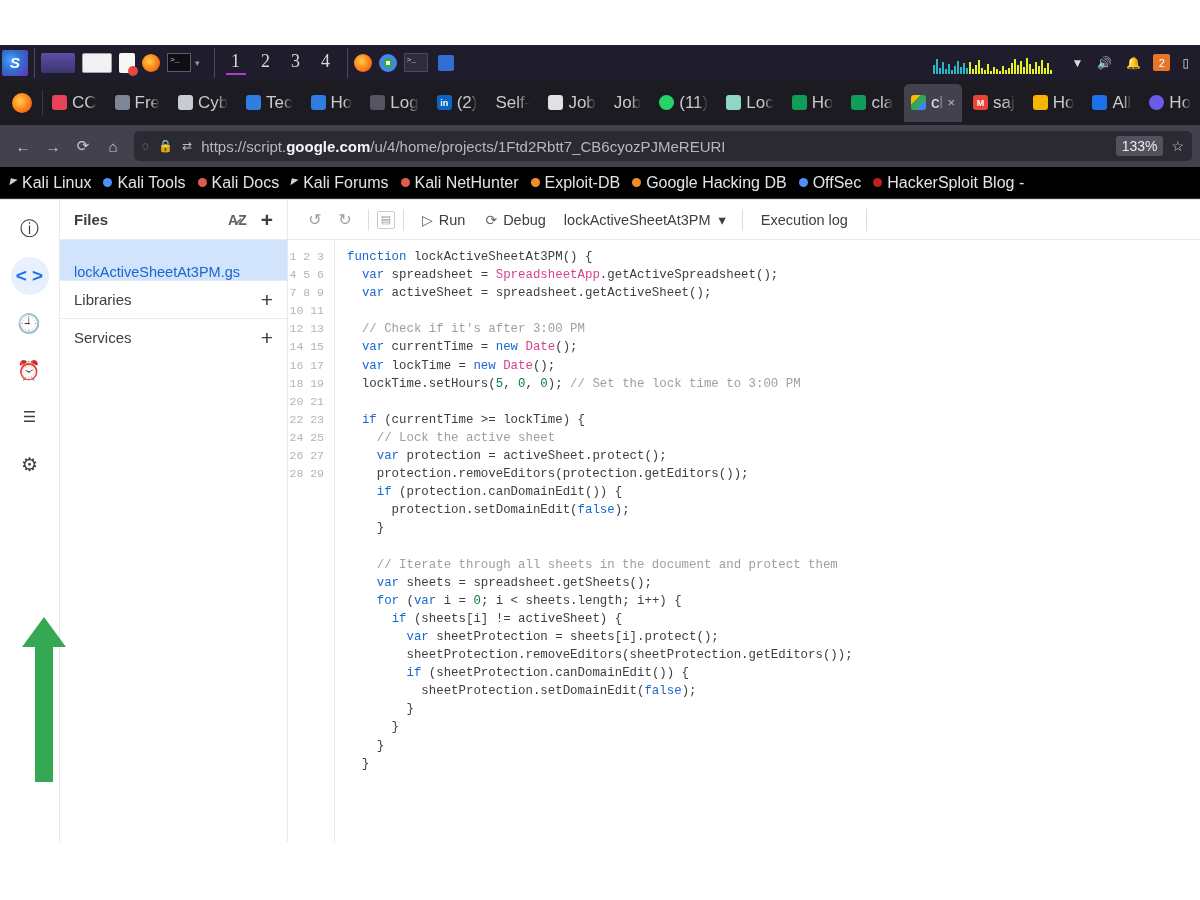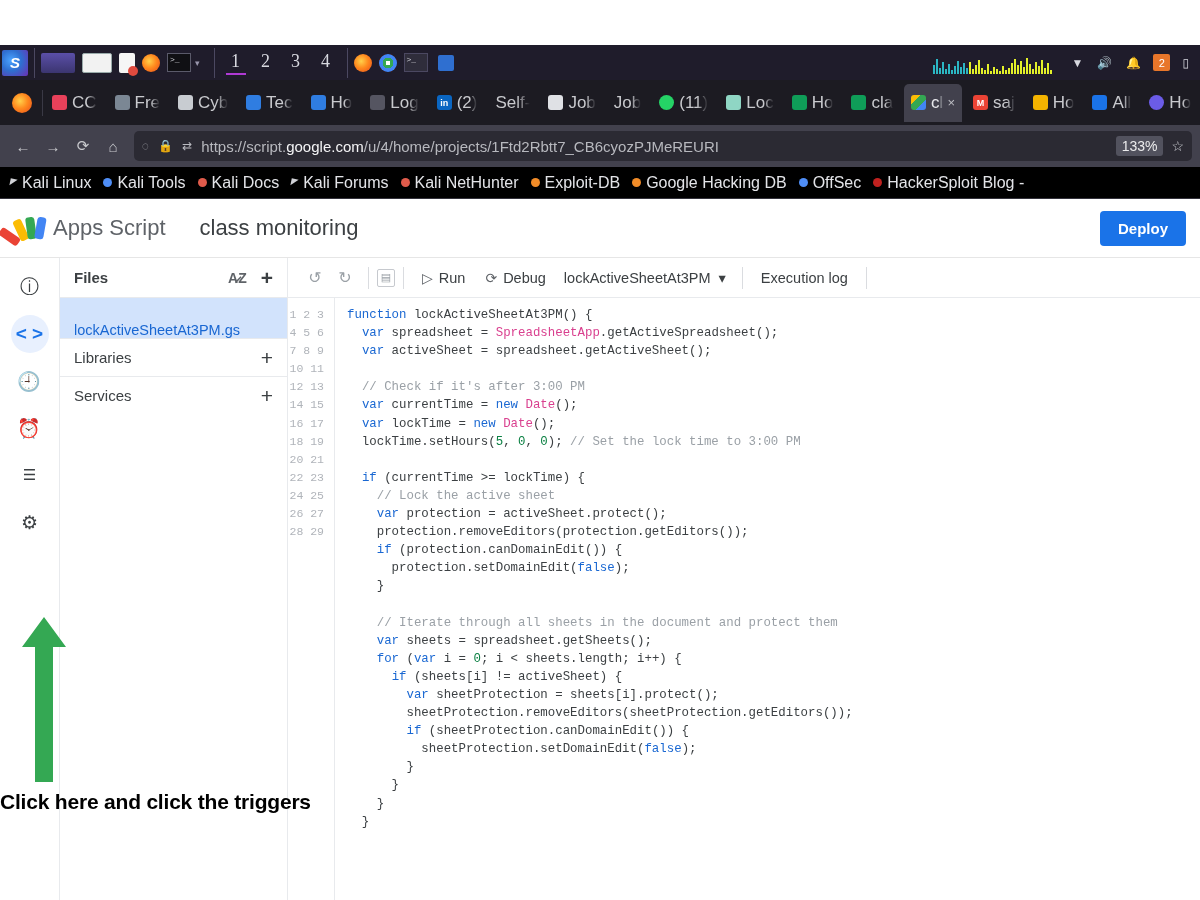--- a/index.html
+++ b/index.html
@@ -73,21 +73,21 @@
   .nav-btn { width:30px;height:30px; display:flex;align-items:center;justify-content:center;
              color:#c9cace; font-size:15px; }
   .urlbar {
     flex:1; height:30px; background:#2b2a33; border-radius:5px; display:flex; align-items:center;
     padding:0 8px; margin-left:6px; color:#cfd0d6; font-size:15px; overflow:hidden;
   }
   .urlbar .ub-ico { margin-right:9px; font-size:12px; color:#b9bac0; }
   .urltext { flex:1; white-space:nowrap; overflow:hidden; color:#b7b8be;
              -webkit-mask-image:linear-gradient(90deg,#000 97%,transparent 100%);
              mask-image:linear-gradient(90deg,#000 97%,transparent 100%); }
-  .urltext b { color:#f4f4f6; font-weight:normal; }
+  .urltext b { color:#f4f4f6; font-weight:bold; }
   .zoom-pill { background:#52525e; color:#ececed; font-size:14px; border-radius:3px;
                padding:2px 6px; margin-left:6px; flex:none; }
   .star { margin-left:8px; color:#cfd0d6; font-size:14px; flex:none; }
 
   .bookmarks { height:32px; background:#000000; display:flex; align-items:center;
                padding:0 4px; overflow:hidden; border-bottom:1px solid #33323b; }
   .bm { display:flex; align-items:center; color:#e3e4e8; font-size:16px; padding:0 6px; white-space:nowrap; flex:none;}
   .bm .dot { width:9px;height:9px;border-radius:50%;margin-right:5px;flex:none; }
   .bm .kd  { width:0;height:0;border-left:7px solid #d0d1d6;border-bottom:7px solid transparent;margin-right:5px;transform:rotate(12deg);}
 
@@ -364,31 +364,20 @@
       <span>OffSec</span>
     </div>
     <div class="bm">
       <span class="dot" style="background:#c0211f"></span>
       <span>HackerSploit Blog -</span>
     </div>
   </div>
 
   <div class="app">
 
-    <div class="as-header">
-      <div class="as-logo">
-        <span style="left:0px;  top:6px;  background:#ea4335; transform:rotate(-55deg);"></span>
-        <span style="left:7px;  top:3px;  background:#fbbc04; transform:rotate(-25deg);"></span>
-        <span style="left:14px; top:2px;  background:#34a853; transform:rotate(-8deg);"></span>
-        <span style="left:20px; top:2px;  background:#4285f4; transform:rotate(10deg);"></span>
-      </div>
-      <span class="as-title">Apps Script</span>
-      <span class="as-doc">class monitoring</span>
-      <button class="deploy">Deploy</button>
-    </div>
 
     <div class="workspace">
 
       <div class="rail">
         <div class="rail-btn">
           <span>ⓘ</span>
         </div>
         <div class="rail-btn active">
           <span>&lt;&nbsp;&gt;</span>
         </div>
@@ -513,16 +502,15 @@
       }
     }
   }</div>
         </div>
       </div>
     </div>
 
     <svg class="arrow" viewBox="0 0 44 165">
       <polygon points="22,0 44,30 31,30 31,165 13,165 13,30 0,30" fill="#34a853"></polygon>
     </svg>
-    <div class="anno-text">Click here and click the triggers</div>
   </div>
 
 </div>
 
 </body></html>

